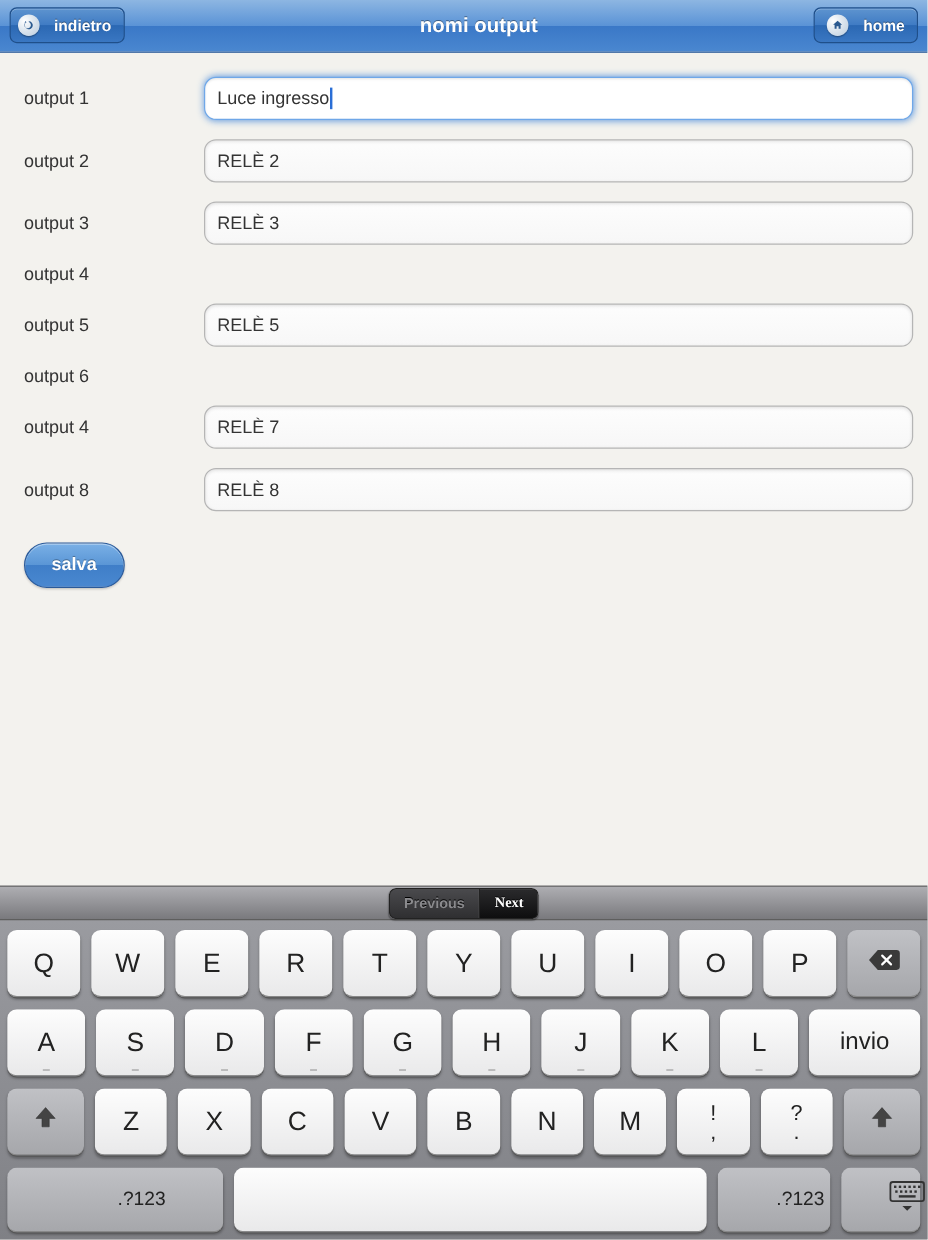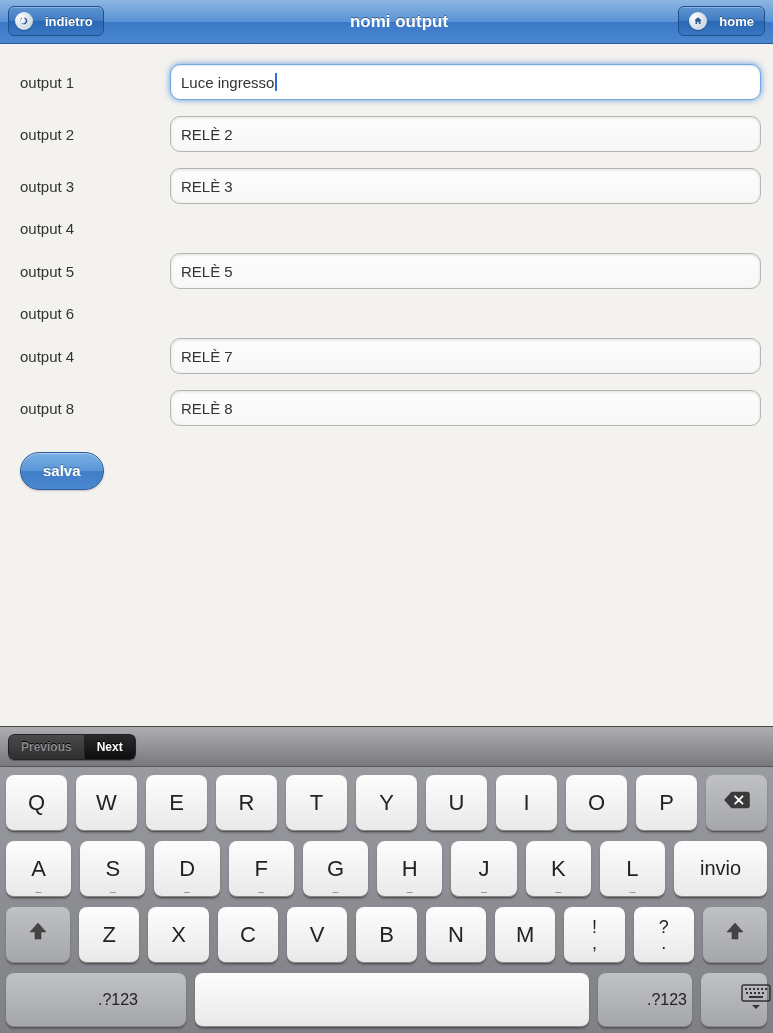--- a/index.html
+++ b/index.html
@@ -119,27 +119,28 @@
     line-height: 36px;
     cursor: pointer;
   }
 
   
   .keyboard-wrap {
     background: linear-gradient(to bottom, #8a8a8c 0%, #6e6e70 100%);
     border-top: 1px solid #4a4a4a;
   }
   .form-assist {
-    height: 40px;
+    height: 28px;
     background: linear-gradient(to bottom, #aeaeb2, #79797d);
     border-bottom: 1px solid #555;
     display: flex;
     align-items: center;
     padding: 13px 8px;
     gap: 0;
+    justify-content: center;
   }
   .seg {
     display: flex;
     border-radius: 6px;
     overflow: hidden;
     box-shadow: 0 1px 1px rgba(0,0,0,0.3);
   }
   .seg-btn {
     height: 26px;
     padding: 0 12px;
@@ -154,20 +155,21 @@
     color: #8a8a8d;
     border-top-left-radius: 6px; border-bottom-left-radius: 6px;
     text-shadow: 0 -1px 0 #000;
   }
   .seg-btn.next {
     background: linear-gradient(to bottom, #2a2a2c, #0e0e0f);
     color: #fff;
     border-left: none;
     border-top-right-radius: 6px; border-bottom-right-radius: 6px;
     text-shadow: 0 -1px 0 #000;
+    font-family: Liberation Serif, serif;
   }
 
   .kb {
     padding: 8px 6px 6px 6px;
     background: linear-gradient(to bottom, #9a9ba0 0%, #7f8085 100%);
   }
   .kb-row {
     display: flex;
     gap: 9px;
     margin-bottom: 10px;

